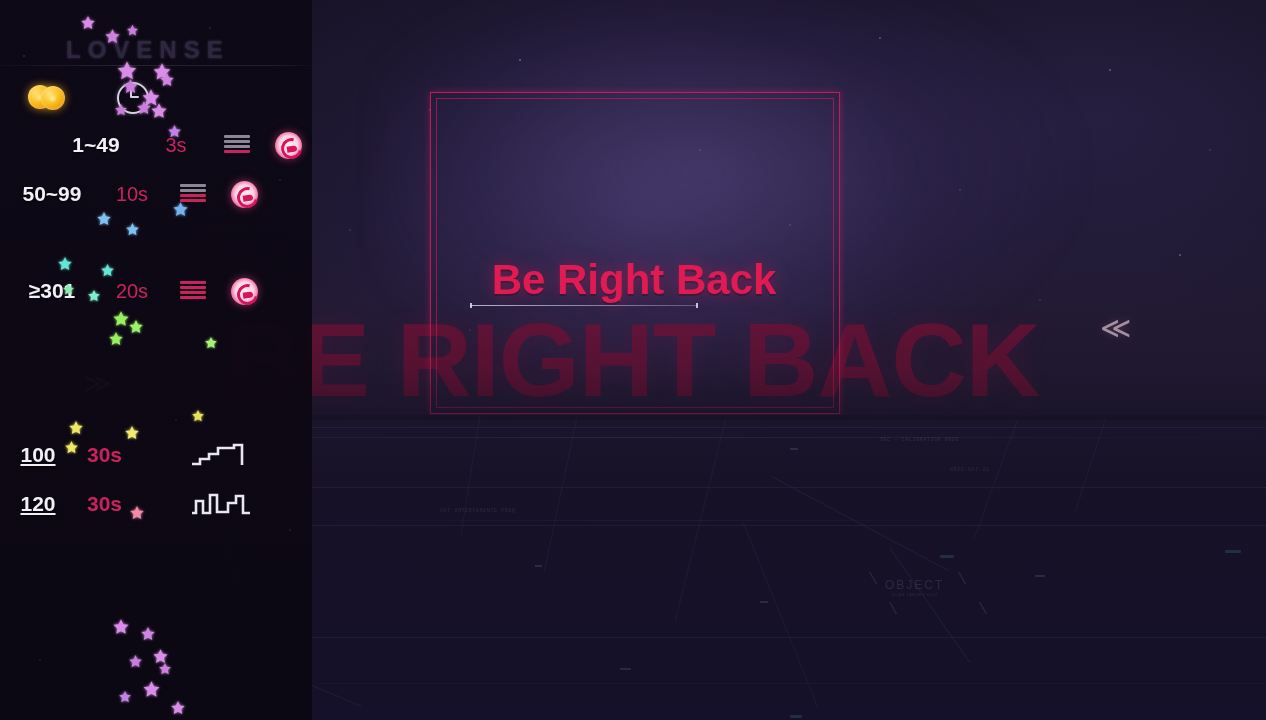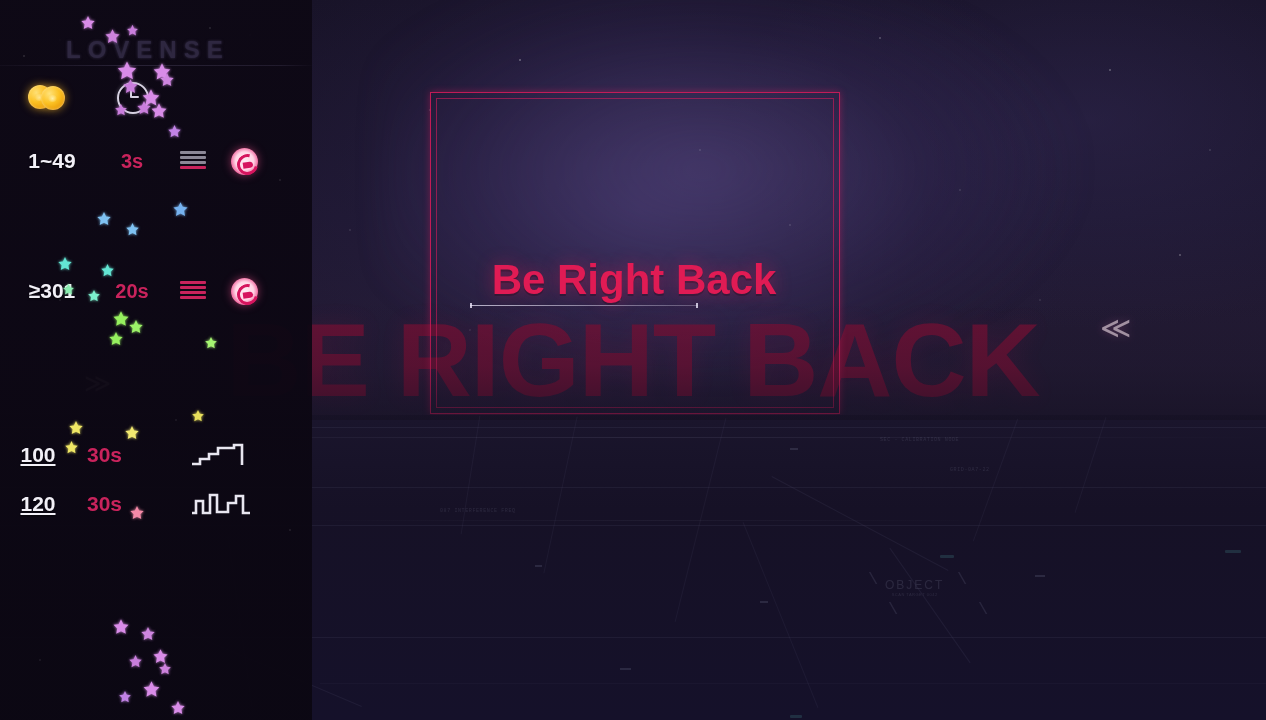--- a/index.html
+++ b/index.html
@@ -145,21 +145,21 @@
     border:2px solid #d7d2e2;border-radius:50%;box-shadow:0 0 4px rgba(220,215,235,.3);}
   .clock-icon .h{position:absolute;left:11px;top:5px;width:2px;height:9px;background:#d7d2e2;border-radius:1px;}
   .clock-icon .m{position:absolute;left:12px;top:12px;width:8px;height:2px;background:#d7d2e2;border-radius:1px;}
 
   
   .tip-row{position:absolute;left:0;width:312px;height:34px;}
   .tip-amount{position:absolute;left:0;width:104px;text-align:center;color:#f2f0f7;
     font-size:21px;font-weight:bold;line-height:34px;font-family:"Liberation Sans",sans-serif;
     text-shadow:0 1px 2px rgba(0,0,0,.7);}
   .tip-dur{position:absolute;left:104px;width:56px;text-align:center;color:#c9235c;
-    font-size:20px;font-weight:bold;line-height:34px;font-family:"Liberation Sans",sans-serif;}
+    font-size:20px;font-weight:normal;line-height:34px;font-family:"Liberation Sans",sans-serif;}
   .level-icon{position:absolute;left:180px;top:7px;width:26px;height:20px;}
   .level-icon i{position:absolute;left:0;width:26px;height:3px;border-radius:1px;display:block;}
   .level-icon i.off{background:#8b8796;}
   .level-icon i.on{background:#c9235c;}
   .lv0{top:0}.lv1{top:5px}.lv2{top:10px}.lv3{top:15px}
   .brand-icon{position:absolute;left:231px;top:4px;width:27px;height:27px;border-radius:50%;
     background:radial-gradient(circle at 50% 48%, #ffe9f2 0%, #ffd6e6 46%, #f06aa0 70%, #e01b63 100%);
     box-shadow:0 0 9px rgba(240,80,140,.55);}
   .brand-icon:after{
     content:"";position:absolute;left:6px;top:6px;width:15px;height:15px;border-radius:50%;
@@ -252,32 +252,43 @@
         </div>
       <div class="coin c2">
           <div class="coin-slot"></div>
         </div>
     </div>
     <div class="clock-icon">
       <div class="h"></div>
         <div class="m"></div>
     </div>
 
-    <div class="tip-row" style="top:144px;">
+    <div class="tip-row" style="top:128px;margin-left:44px;">
       <div class="tip-amount">1~49</div>
       <div class="tip-dur">3s</div>
       <div class="level-icon">
         <i class="off lv0"></i>
           <i class="off lv1"></i>
           <i class="off lv2"></i>
           <i class="on lv3"></i>
       </div>
       <div class="brand-icon"></div>
     </div>
 
+    <div class="tip-row" style="top:177px;">
+      <div class="tip-amount">50~99</div>
+      <div class="tip-dur">10s</div>
+      <div class="level-icon">
+        <i class="off lv0"></i>
+          <i class="off lv1"></i>
+          <i class="on lv2"></i>
+          <i class="on lv3"></i>
+      </div>
+      <div class="brand-icon"></div>
+    </div>
 
 
     <div class="tip-row" style="top:274px;">
       <div class="tip-amount">≥301</div>
       <div class="tip-dur">20s</div>
       <div class="level-icon">
         <i class="on lv0"></i>
           <i class="on lv1"></i>
           <i class="on lv2"></i>
           <i class="on lv3"></i>

